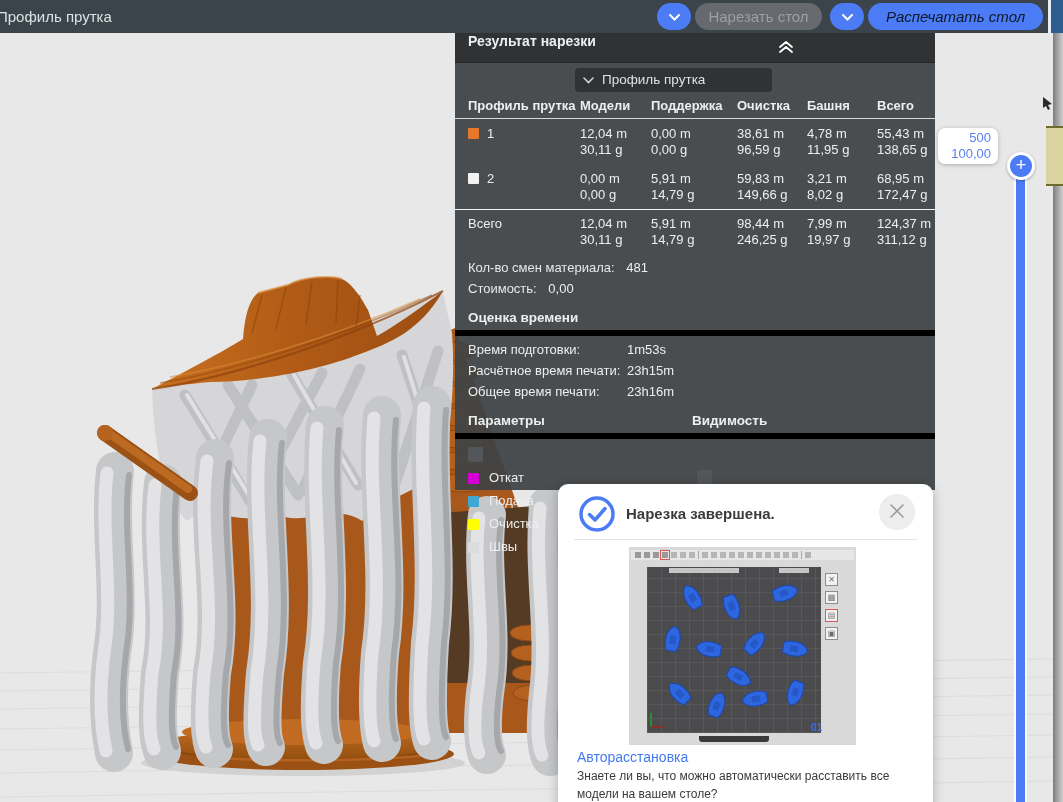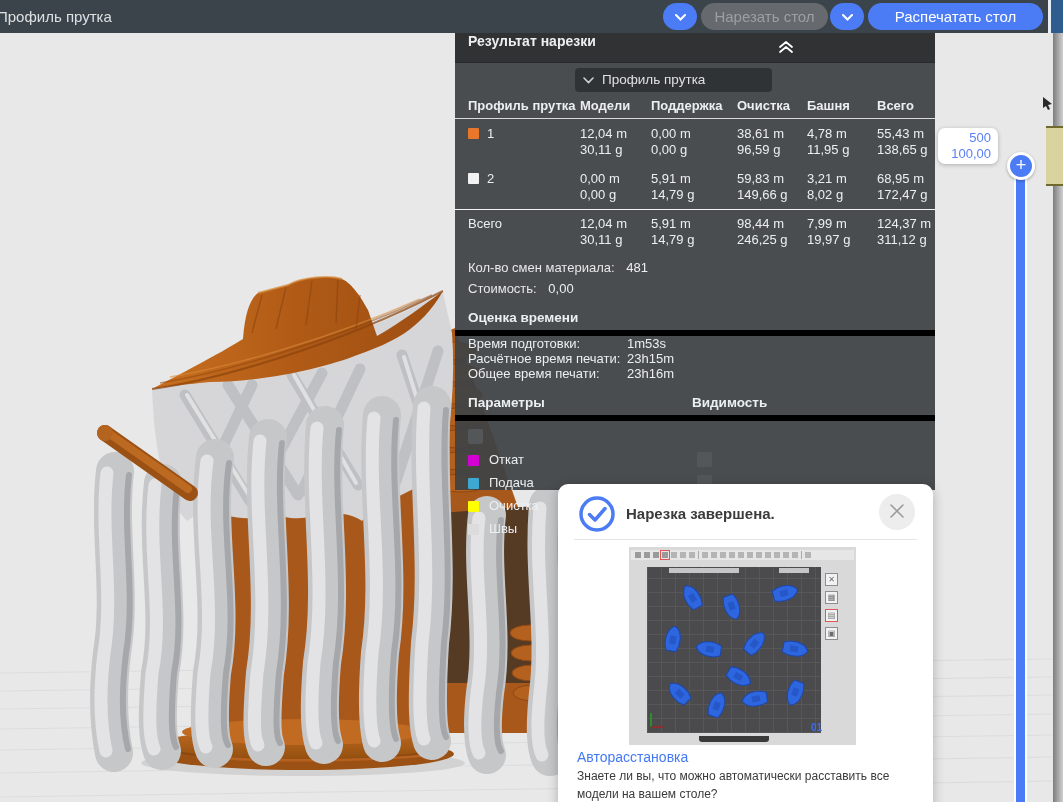--- a/index.html
+++ b/index.html
@@ -6,24 +6,24 @@
   html,body { width:1063px; height:802px; overflow:hidden; }
   body { font-family:"Liberation Sans", sans-serif; background:#e8e8e8; position:relative; }
   .screen { position:absolute; inset:0; width:1063px; height:802px; overflow:hidden; }
 
   
   .topbar { position:absolute; left:0; top:0; width:1063px; height:33px; background:#3a444a; z-index:50; display:flex; align-items:center; }
   .topbar-title { color:#dde1e3; font-size:15px; margin-left:-3px; white-space:nowrap; }
   .btn-group { position:absolute; top:3px; display:flex; }
   .chev-btn { width:34px; height:27px; border-radius:14px; background:#4b7cf6; border:none; display:flex; align-items:center; justify-content:center; cursor:pointer; }
   .main-btn { height:27px; border-radius:14px; border:none; font-size:15px; font-family:inherit; cursor:pointer; }
-  .btn-slice-group { right:235px; }
+  .btn-slice-group { right:241px; }
   .btn-slice-group .main-btn { width:127px; margin-left:4px; background:#66696d; color:#9ba0a5; }
   .btn-print-group { right:20px; }
-  .btn-print-group .main-btn { width:175px; margin-left:4px; background:#4b7cf6; color:#ffffff; }
+  .btn-print-group .main-btn { width:175px; margin-left:4px; background:#4b7cf6; color:#0f172a;font-style:italic; }
   .corner-block { position:absolute; right:0; top:0; width:12px; height:33px; background:#2e5c8f; z-index:51; }
   .corner-line { position:absolute; right:12px; top:0; width:3px; height:33px; background:#e8eef5; z-index:51; }
 
   
   .viewport { position:absolute; left:0; top:33px; width:1053px; height:769px; background:#e8e8e8; z-index:1; }
   .right-strip { position:absolute; right:0; top:33px; width:10px; height:769px; background:linear-gradient(90deg,#7d7d7d,#cfcfcf); z-index:2; }
   .khaki-box { position:absolute; left:1046px; top:126px; width:17px; height:60px; background:#d9d3a0; border-top:2px solid #6e6a2e; border-bottom:2px solid #6e6a2e; z-index:3; }
   .cursor-mark { position:absolute; left:1042px; top:96px; z-index:4; }
 
   
@@ -39,21 +39,21 @@
   .tbl-row { padding-top:7px; padding-bottom:6px; line-height:16px; }
   .tbl-total { padding-top:6px; padding-bottom:6px; line-height:16px; border-top:1px solid #f2f2f2; }
   .cell span { display:block; }
   .swatch-name { display:flex; align-items:flex-start; gap:8px; }
   .swatch { width:11px; height:11px; border-radius:1px; margin-top:2px; flex:none; }
   .inline-stat { padding-left:13px; margin-top:6px; }
   .inline-stat .lbl { color:#e8e8e8; }
   .inline-stat .val { margin-left:8px; }
   .section-title { padding-left:13px; font-weight:bold; font-size:13.5px; margin-top:14px; padding-bottom:5px; border-bottom:6px solid #000000; position:relative; }
   .vis-head { position:absolute; left:237px; top:0; font-weight:bold; }
-  .time-row { display:grid; grid-template-columns:159px 1fr; padding-left:13px; margin-top:0; }
+  .time-row { display:grid; grid-template-columns:159px 1fr; padding-left:13px; margin-top:6px; }
   .param-row { display:grid; grid-template-columns:229px 1fr; padding-left:13px; margin-top:7px; align-items:center; height:16px; }
   .param-label { display:flex; align-items:center; gap:10px; }
   .checkbox { width:15px; height:15px; background:#54575a; border-radius:2px; display:flex; align-items:center; justify-content:center; cursor:pointer; }
   .checkbox svg { display:none; }
   .checkbox.checked svg { display:block; }
 
   
   .notification { position:absolute; left:558px; top:484px; width:375px; height:330px; background:#ffffff; border-radius:10px; box-shadow:0 2px 12px rgba(0,0,0,0.25); z-index:20; }
   .notif-check { position:absolute; left:20px; top:11px; }
   .notif-title { position:absolute; left:68px; top:21px; font-weight:bold; font-size:15px; color:#3b3b3b; }

